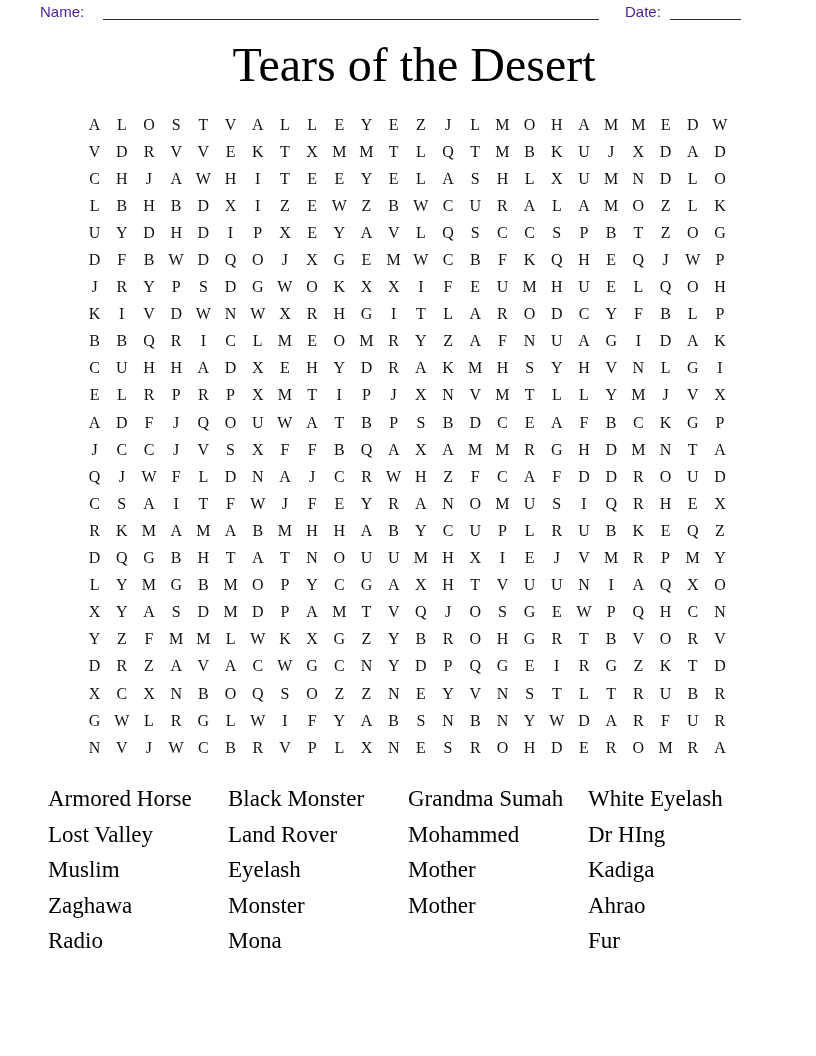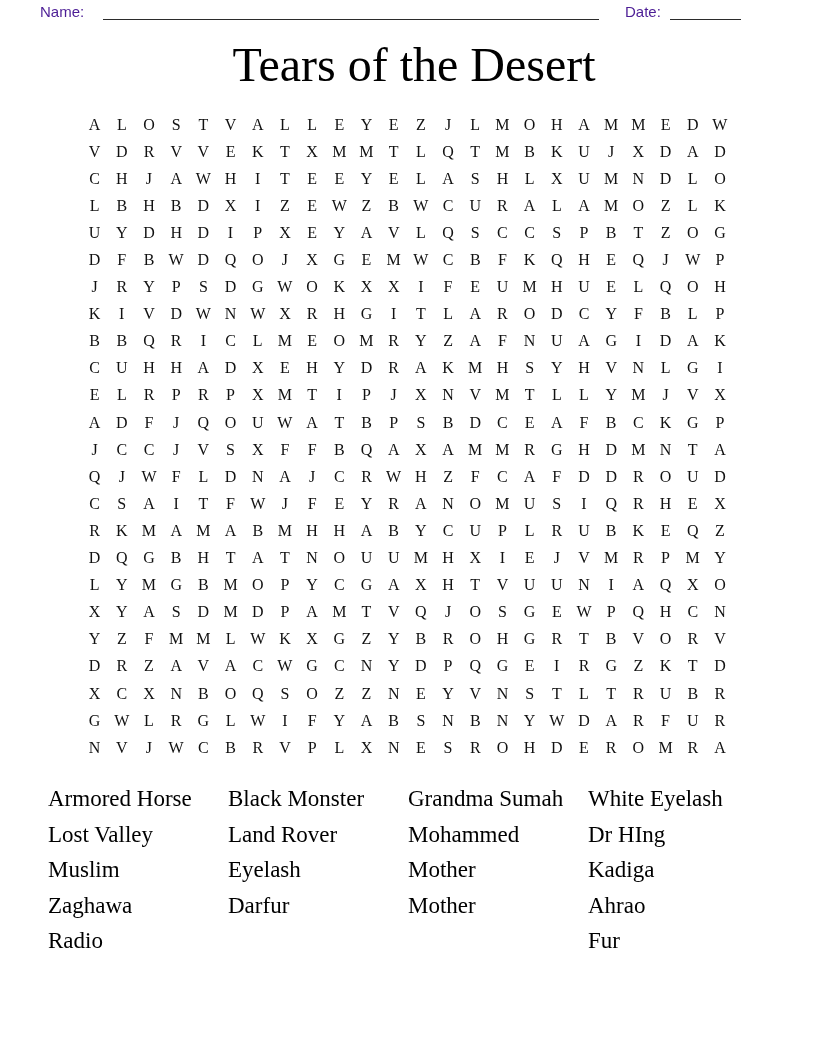--- a/index.html
+++ b/index.html
@@ -670,21 +670,22 @@
       <div class="word">Armored Horse</div>
       <div class="word">Lost Valley</div>
       <div class="word">Muslim</div>
       <div class="word">Zaghawa</div>
       <div class="word">Radio</div>
     </div>
     <div class="word-col">
       <div class="word">Black Monster</div>
       <div class="word">Land Rover</div>
       <div class="word">Eyelash</div>
-      <div class="word">Darfur</div>
+      <div class="word">Monster</div>
+      <div class="word">Mona</div>
     </div>
     <div class="word-col">
       <div class="word">Grandma Sumah</div>
       <div class="word">Mohammed</div>
       <div class="word">Mother</div>
       <div class="word">Mother</div>
     </div>
     <div class="word-col">
       <div class="word">White Eyelash</div>
       <div class="word">Dr HIng</div>

